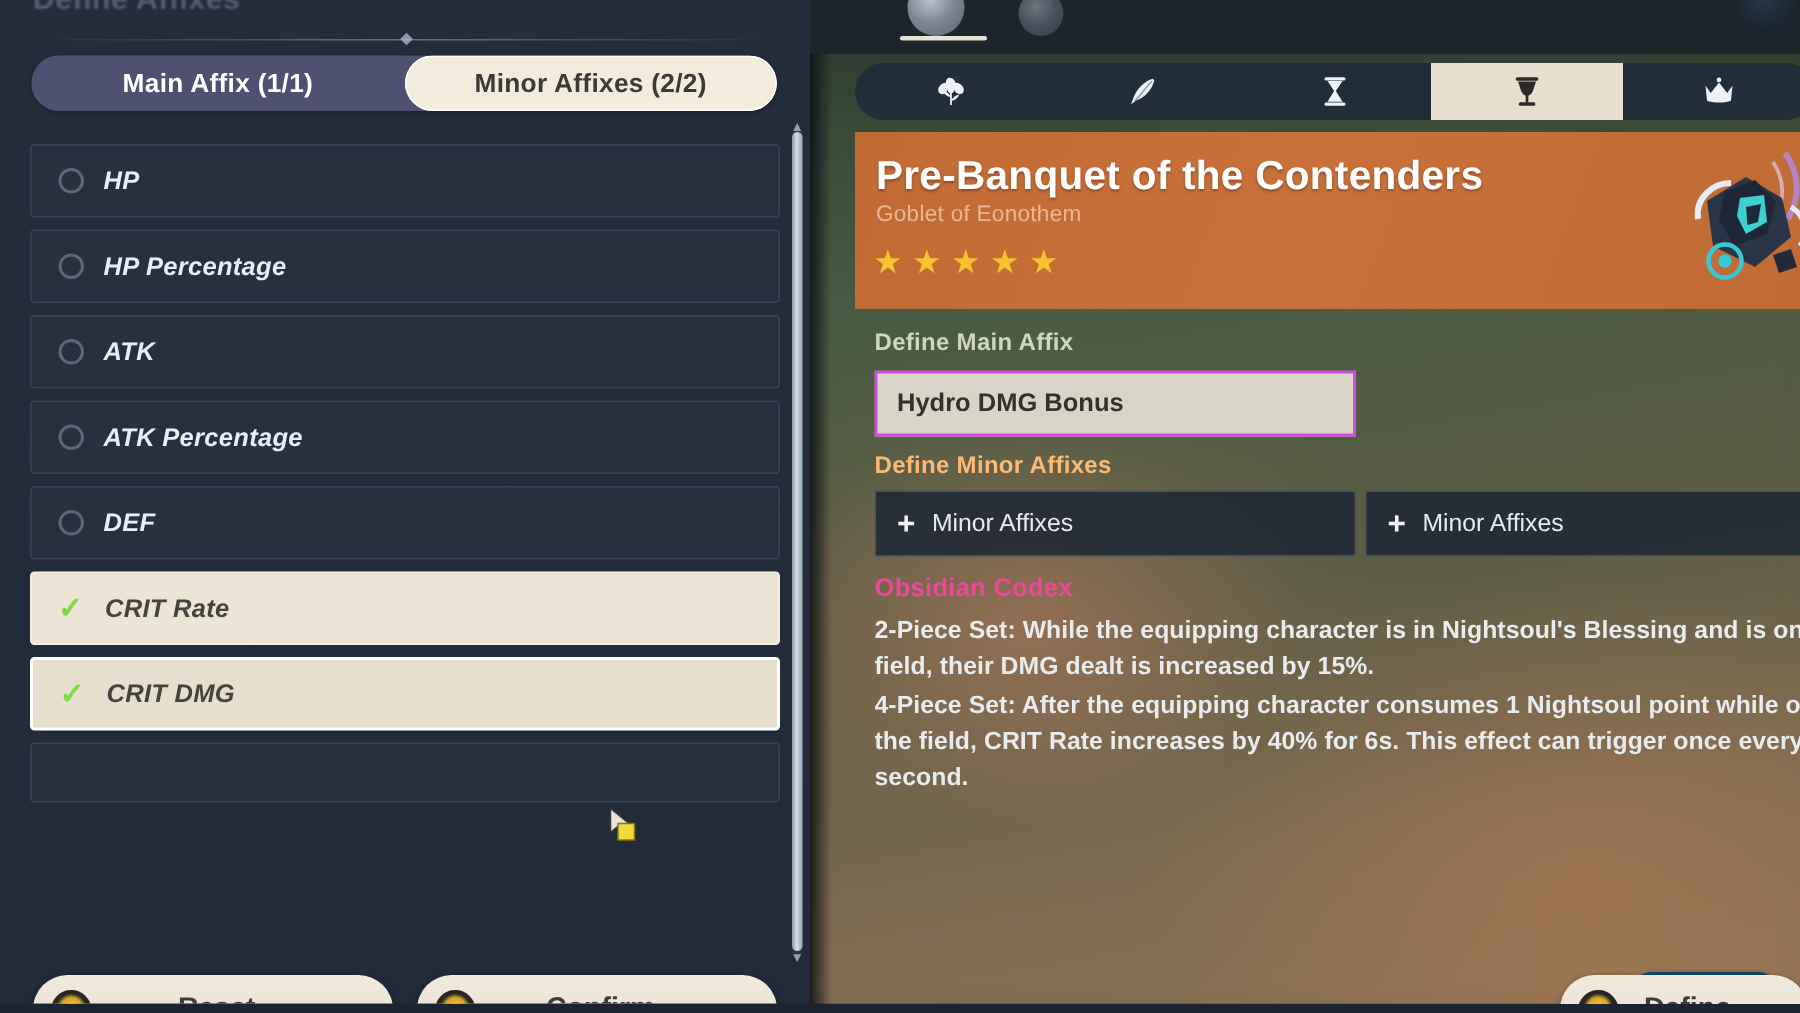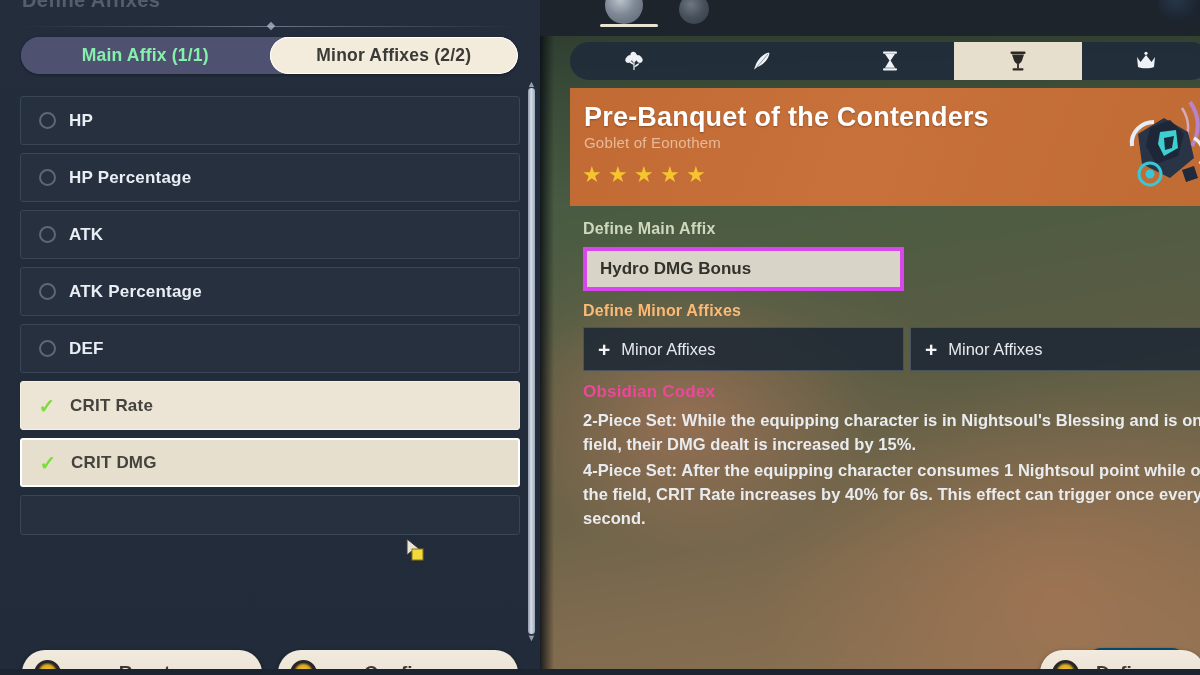--- a/index.html
+++ b/index.html
@@ -66,21 +66,21 @@
     box-shadow: 0 1px 3px rgba(0,0,0,.35);
   }
   .affix-tab {
     flex: 1 1 50%;
     display: flex; align-items: center; justify-content: center;
     font-size: 17.5px; font-weight: bold;
     letter-spacing: .2px;
     cursor: pointer;
     height: 100%;
   }
-  .affix-tab.inactive { color: #86efac; background: #4e5270; }
+  .affix-tab.inactive { color: #ffffff; background: #4e5270; }
   .affix-tab.active {
     color: #3b3a36;
     background: #f3ecdd;
     border-radius: 19px;
     box-shadow: inset 0 0 0 1px #fff;
   }
 
   
   #affix-list {
     position: absolute;
@@ -132,20 +132,21 @@
     font-size: 20px;
     font-weight: bold;
     line-height: 1;
     text-align: center;
   }
   .affix-label {
     margin-left: 13px;
     font-size: 17px;
     font-weight: bold;
     letter-spacing: .2px;
+    font-style: italic;
   }
   .affix-row.unselected .affix-label { color: #e9edf4; }
   .affix-row.selected .affix-label { color: #45433e; }
 
   
   #list-scrollbar-track {
     position: absolute;
     left: 528px; top: 86px;
     width: 7px; height: 552px;
     border-radius: 4px;
@@ -349,21 +350,21 @@
     left: 583px; top: 220px;
     font-size: 16px; font-weight: bold;
     color: #cfd8bb;
     letter-spacing: .2px;
   }
   #main-affix-box {
     position: absolute;
     left: 583px; top: 247px;
     width: 321px; height: 44px;
     background: #d8d5c8;
-    border: 4px solid #d946ef;
+    border: 2px solid #d946ef;
     display: flex; align-items: center;
     cursor: pointer;
   }
   #main-affix-value {
     margin-left: 13px;
     font-size: 17px; font-weight: bold;
     color: #33312c;
   }
 
   

